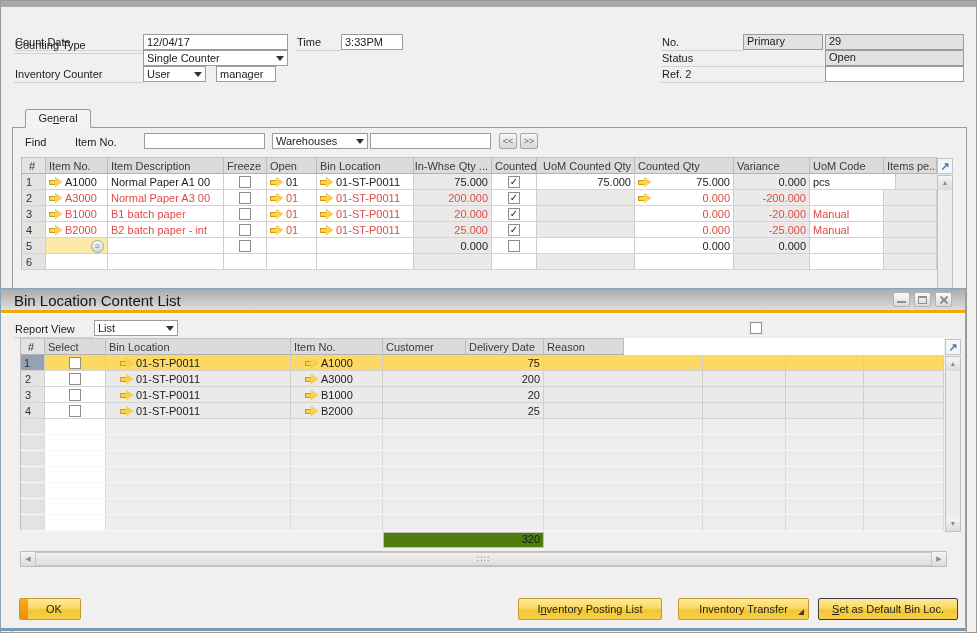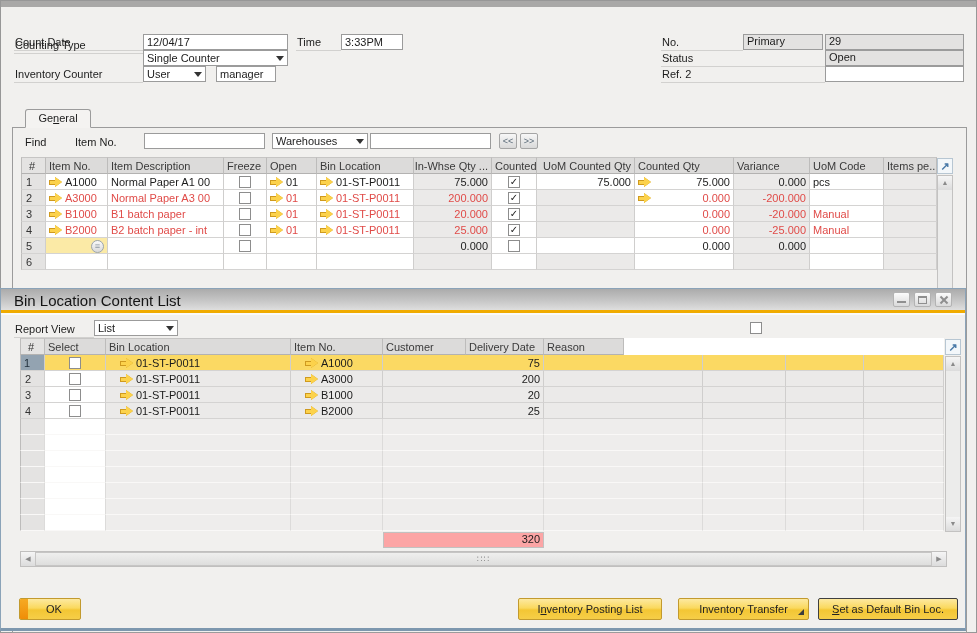--- a/index.html
+++ b/index.html
@@ -180,21 +180,21 @@
           </div>
           <div class="t-cell num" style="width:98px">75.000</div>
           <div class="t-cell sb" style="width:99px">
             <span class="arr">
               <i class="a1"></i>
               <i class="a2"></i>
             </span>
             <span>75.000</span>
           </div>
           <div class="t-cell gray num" style="width:76px">0.000</div>
-          <div class="t-cell " style="width:74px">pcs</div>
+          <div class="t-cell " style="width:86px">pcs</div>
           <div class="t-cell gray" style="width:53px"></div>
         </div>
         <div class="t-row">
           <div class="t-cell rowhead first" style="width:25px">2</div>
           <div class="t-cell  red" style="width:62px"><span class="arr">
               <i class="a1"></i>
               <i class="a2"></i>
             </span>A3000</div>
           <div class="t-cell  red" style="width:116px">Normal Paper A3 00</div>
           <div class="t-cell " style="width:43px">
@@ -519,21 +519,21 @@
         <div class="t-cell " style="width:78px"></div>
         <div class="t-cell " style="width:80px"></div>
       </div>
     </div>
   <span class="expand-icon" style="left:944px;top:50px;">↗</span>
   <div class="vscroll" style="left:944px;top:67px;height:176px;">
     <div class="sb-btn">▲</div>
     <div class="sb-btn bottom">▼</div>
   </div>
 
-  <span class="inp ro num" style="left:382px;top:243px;width:161px;text-align:right;background:#fca5a5;border-color:#c2c1c0;">320</span>
+  <span class="inp ro num" style="left:382px;top:243px;width:161px;text-align:right;background:#4d7c0f;border-color:#c2c1c0;">320</span>
 
   <div class="hscroll" style="left:19px;top:262px;width:927px;">
     <div class="sb-btn">◀</div>
     <div class="thumb">
         <span class="grip">∷∷</span>
       </div>
     <div class="sb-btn">▶</div>
   </div>
 
   <div class="gold-btn" id="btn-ok" style="left:18px;top:309px;width:62px;"><span class="okstrip"></span><span>OK</span></div>

